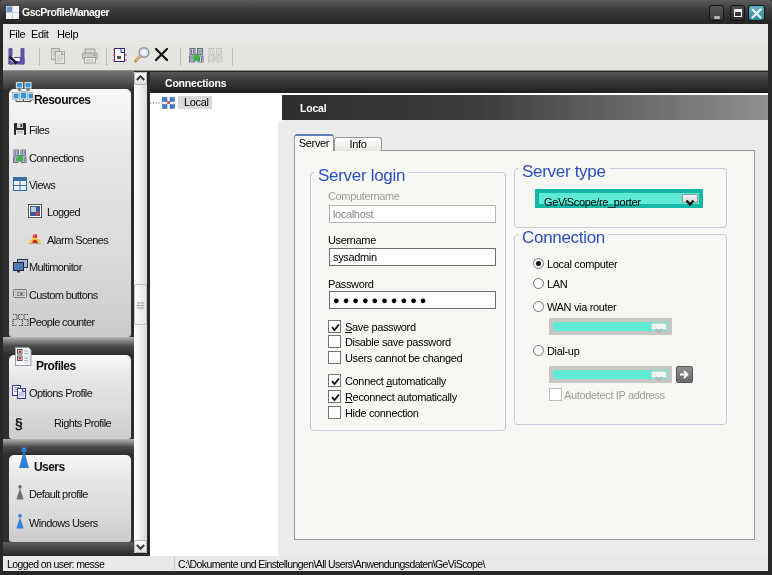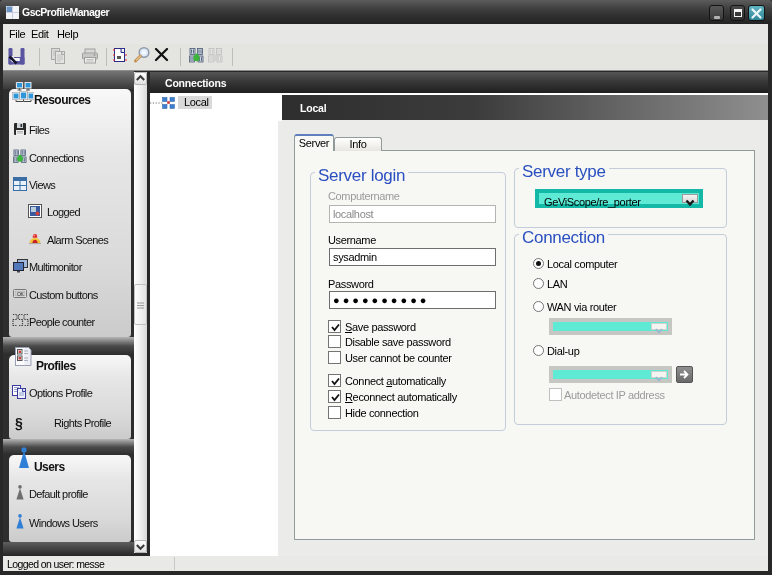--- a/index.html
+++ b/index.html
@@ -367,21 +367,21 @@
 
 <div class="cb" style="left:328px;top:320px;">
     <svg width="11" height="11" viewBox="0 0 11 11">
       <path d="M2 5 L4.5 8 L9 2.5" fill="none" stroke="#111" stroke-width="1.8"></path>
     </svg>
   </div>
 <div class="lbl" style="left:345px;top:321px;"><u>S</u>ave password</div>
 <div class="cb" style="left:328px;top:335px;"></div>
 <div class="lbl" style="left:345px;top:336px;">Disable save password</div>
 <div class="cb" style="left:328px;top:351px;"></div>
-<div class="lbl" style="left:345px;top:352px;">User cannot be counter</div>
+<div class="lbl" style="left:345px;top:352px;">Users cannot be changed</div>
 <div class="cb" style="left:328px;top:374px;">
     <svg width="11" height="11" viewBox="0 0 11 11">
       <path d="M2 5 L4.5 8 L9 2.5" fill="none" stroke="#111" stroke-width="1.8"></path>
     </svg>
   </div>
 <div class="lbl" style="left:345px;top:375px;">Connect <u>a</u>utomatically</div>
 <div class="cb" style="left:328px;top:390px;">
     <svg width="11" height="11" viewBox="0 0 11 11">
       <path d="M2 5 L4.5 8 L9 2.5" fill="none" stroke="#111" stroke-width="1.8"></path>
     </svg>
@@ -425,13 +425,14 @@
   <svg width="15" height="15" viewBox="0 0 15 15">
       <path d="M3 7.5 h7 M7 4 L10.5 7.5 L7 11" fill="none" stroke="#fff" stroke-width="1.8"></path>
     </svg>
 </div>
 <div class="cb dis" style="left:549px;top:388px;"></div>
 <div class="lbl" style="left:564px;top:389px;color:#9b9b9b;">Autodetect IP address</div>
 
 <div id="statusbar" class="abs">
   <span class="abs" style="left:4px;top:2px;">Logged on user: messe</span>
   <div class="abs" style="left:171px;top:1px;width:1px;height:13px;background:#c8c8c6;"></div>
+  <span class="abs" style="left:175px;top:2px;">C:\Dokumente und Einstellungen\All Users\Anwendungsdaten\GeViScope\</span>
 </div>
 
 </body></html>

